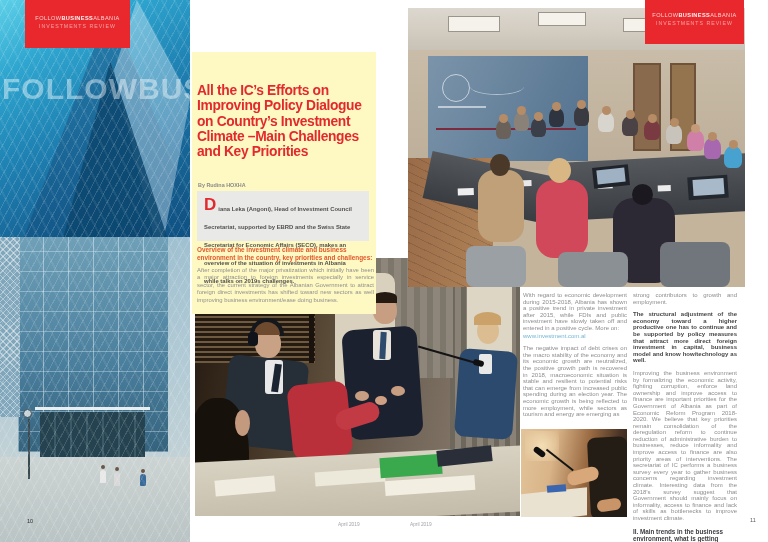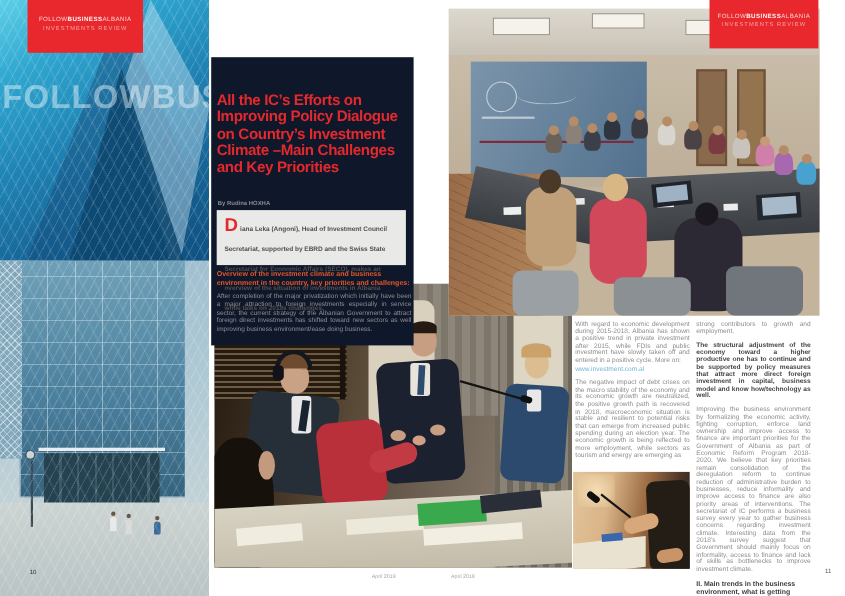--- a/index.html
+++ b/index.html
@@ -49,21 +49,21 @@
   .canopy{position:absolute;left:35px;top:170px;width:115px;height:3px;background:#e8eef0;}
   .sidewalk{position:absolute;left:0;top:220px;width:190px;height:85px;
     background:linear-gradient(180deg,#ccd4d3,#bac4c4);}
   .ped{position:absolute;width:6px;border-radius:3px 3px 1px 1px;}
   .ped::before{content:'';position:absolute;top:-5px;left:1px;width:4px;height:4px;border-radius:50%;background:#6a5646;}
   .pole{position:absolute;left:28px;top:182px;width:1.5px;height:60px;background:#3a4a52;}
   .sign{position:absolute;left:23px;top:172px;width:9px;height:9px;border-radius:50%;
         border:1.5px solid #3a4a52;background:#c8d4d8;box-sizing:border-box;}
 
   
-  .article{position:absolute;left:192px;top:52px;width:184px;height:262px;background:#0f172a;z-index:3;}
+  .article{position:absolute;left:192px;top:52px;width:184px;height:262px;background:#fef9c3;z-index:3;}
   .title{position:absolute;left:5px;top:31px;width:180px;font-size:13.8px;font-weight:bold;
     color:#e3292d;line-height:15.3px;letter-spacing:-.35px;}
   .byline{position:absolute;left:6px;top:130px;font-size:5.4px;font-weight:600;color:#8a8a8a;}
   .introbox{position:absolute;left:5px;top:139px;width:172px;height:50px;background:#e9e9e7;
     box-sizing:border-box;padding:6px 7px 0 7px;}
   .dropcap{float:left;font-size:17px;line-height:13px;font-weight:bold;color:#e3292d;margin:1px 2px 0 0;}
   .introtext{font-size:5.9px;font-weight:bold;color:#52504e;line-height:7px;text-align:justify;}
   .sechead{position:absolute;left:5px;top:194px;width:178px;font-size:6.4px;font-weight:bold;
     color:#e2572c;line-height:7.6px;}
   .leadpara{position:absolute;left:5px;top:215px;width:177px;font-size:5.9px;color:#8f8f8f;

